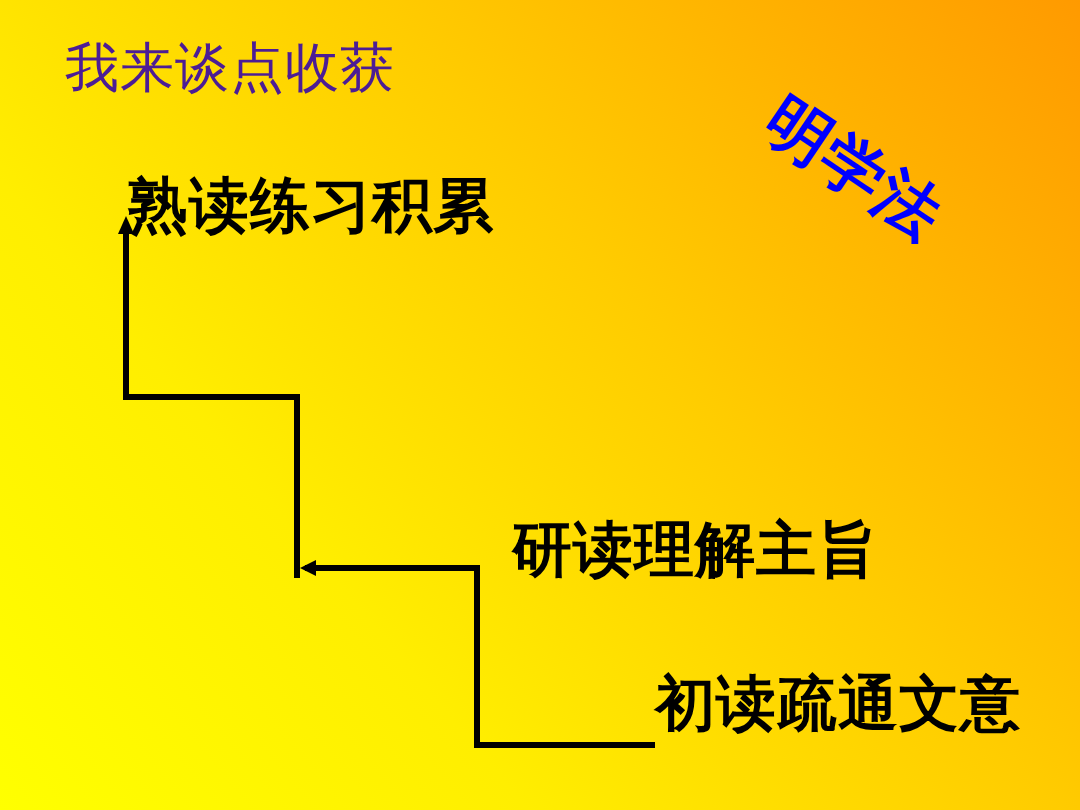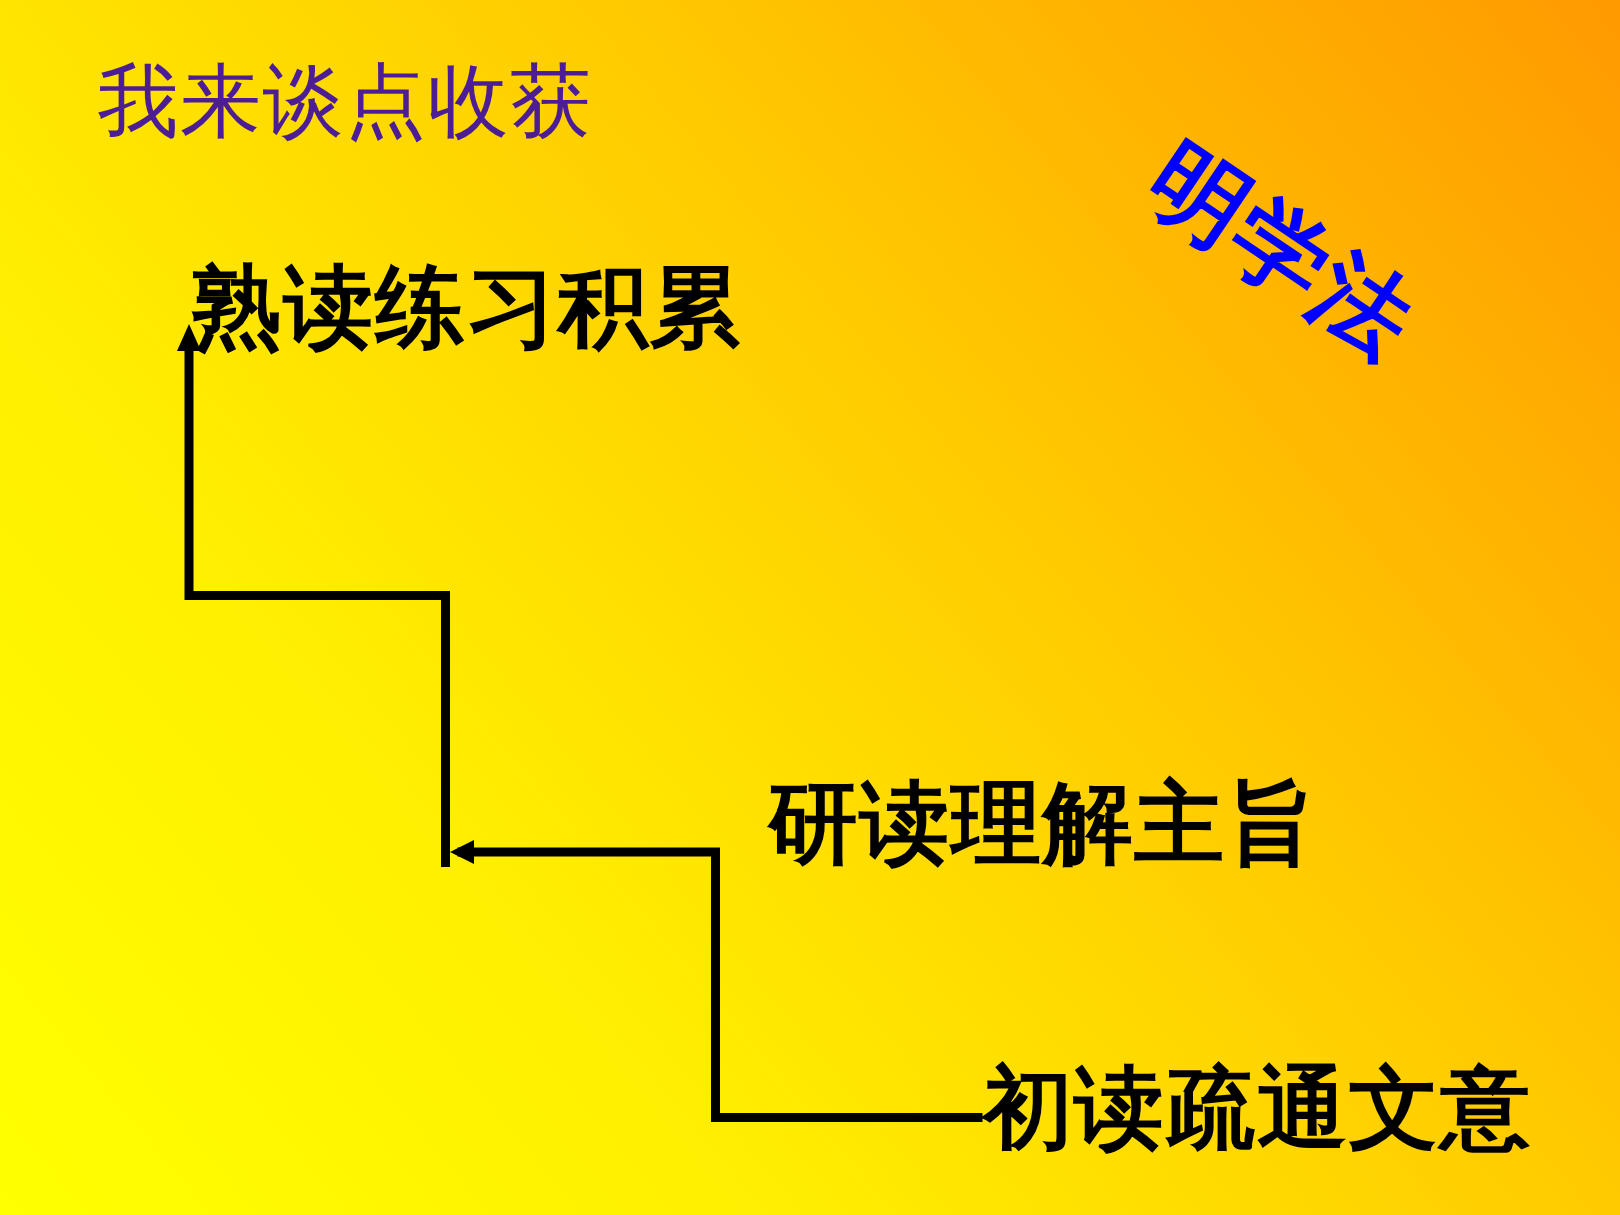--- a/index.html
+++ b/index.html
@@ -47,21 +47,21 @@
       font-size: 60px;
       font-weight: bold;
       line-height: 54px;
       color: #000000;
       white-space: nowrap;
       letter-spacing: 1px;
     }
     .step-1 { left: 128px; top: 178px; }
     .step-2 { left: 292px; top: 352px; }
     .step-3 { left: 480px; top: 522px; margin-left: 32px; }
-    .step-4 { left: 655px; top: 712px; }
+    .step-4 { left: 655px; top: 676px; }
     .connectors {
       position: absolute;
       left: 0;
       top: 0;
       width: 1080px;
       height: 810px;
       pointer-events: none;
     }
   </style>
 </head>

